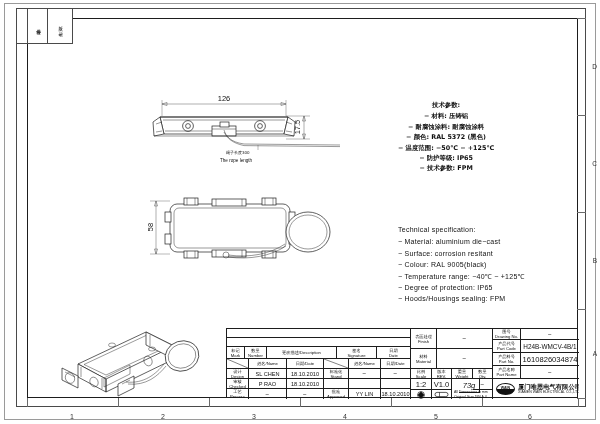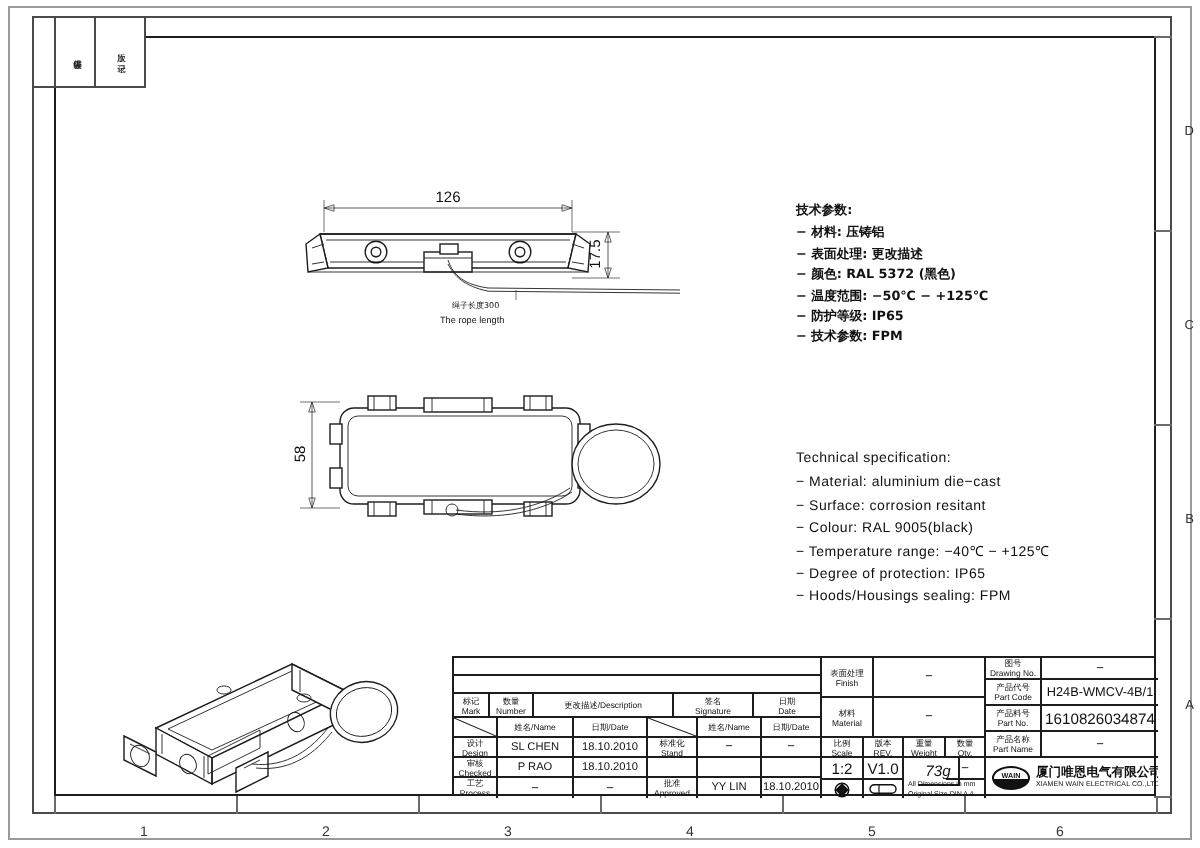--- a/index.html
+++ b/index.html
@@ -260,24 +260,24 @@
 
       <g>
         <path class="ln-t" d="M92 60 C110 62, 122 52, 130 42"></path>
         <path class="ln-t" d="M94 62 C112 64, 124 54, 132 44"></path>
         <ellipse class="ln fillw" cx="148" cy="34" rx="17" ry="15" transform="rotate(-18 148 34)"></ellipse>
         <ellipse class="ln-t" cx="148" cy="34" rx="14" ry="12" transform="rotate(-18 148 34)"></ellipse>
       </g>
     </svg>
   </div>
 
-  <div class="specblock" style="left:398px;top:100px;">
+  <div class="specblock" style="left:398px;top:100px;text-align:center;">
     <div class="spec-cn spec-title">技术参数:</div>
     <div class="spec-cn">− 材料: 压铸铝</div>
-    <div class="spec-cn">− 表面处理: 更改描述</div>
+    <div class="spec-cn">− 耐腐蚀涂料: 耐腐蚀涂料</div>
     <div class="spec-cn">− 颜色: RAL 5372 (黑色)</div>
     <div class="spec-cn">− 温度范围: −50℃ − +125℃</div>
     <div class="spec-cn">− 防护等级: IP65</div>
     <div class="spec-cn">− 技术参数: FPM</div>
   </div>
 
   <div class="specblock" style="left:398px;top:224px;">
     <div class="spec-en spec-title">Technical specification:</div>
     <div class="spec-en">−  Material:  aluminium  die−cast</div>
     <div class="spec-en">−  Surface:  corrosion  resitant</div>

